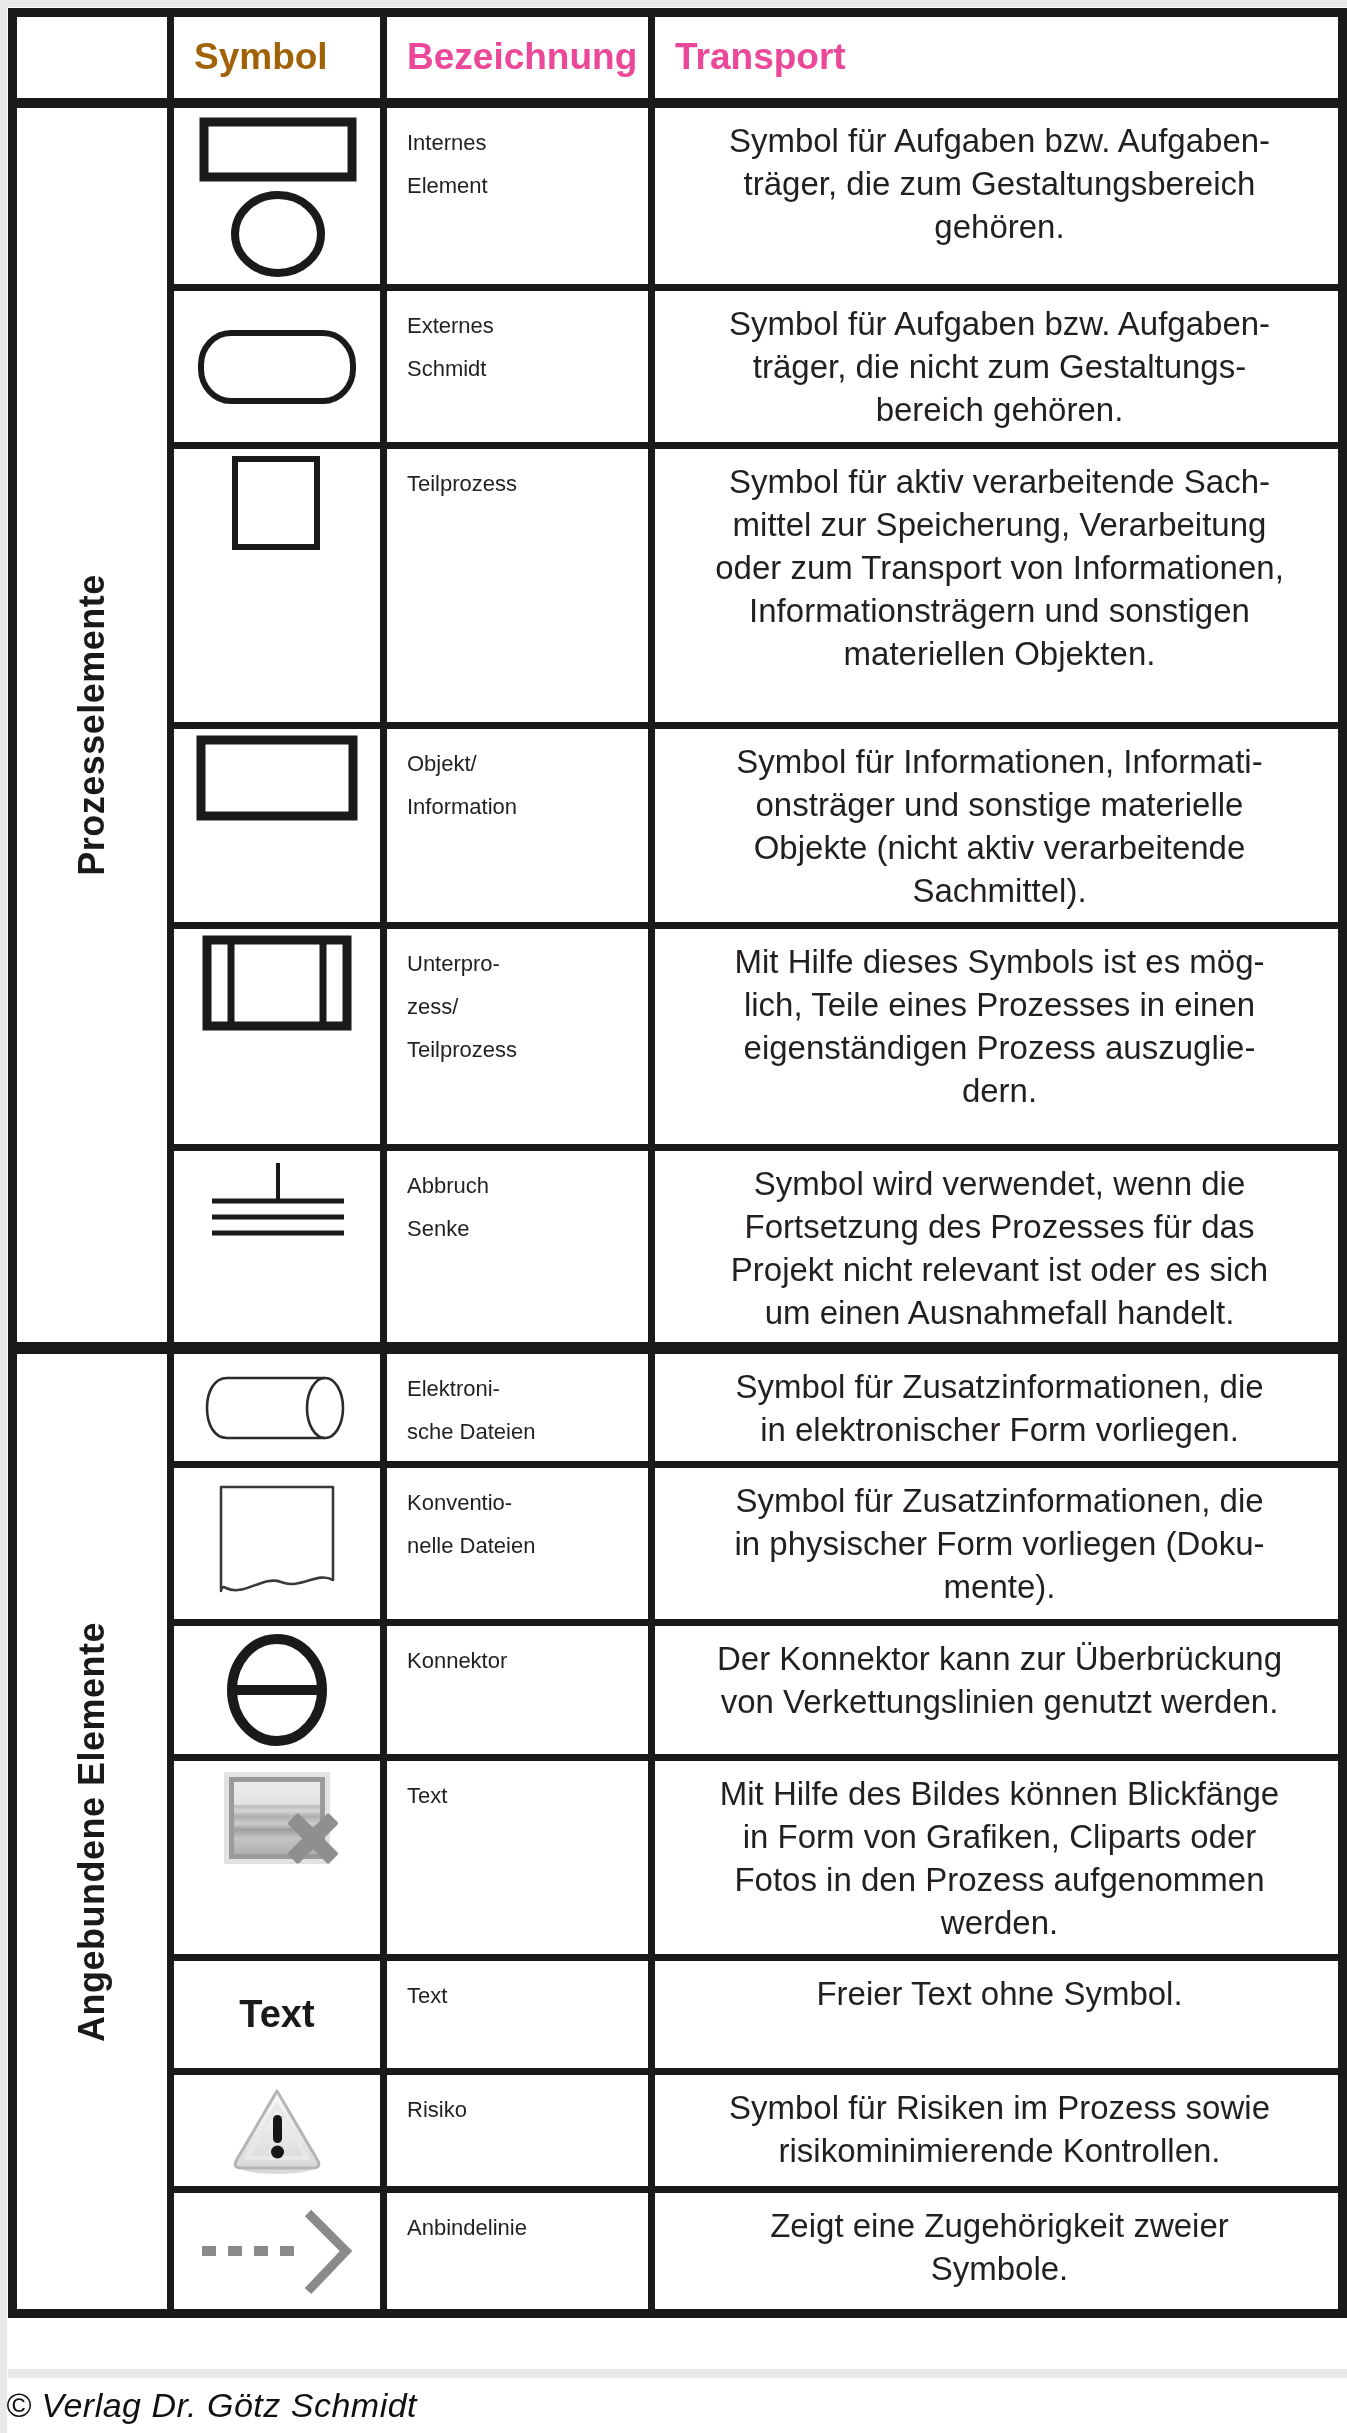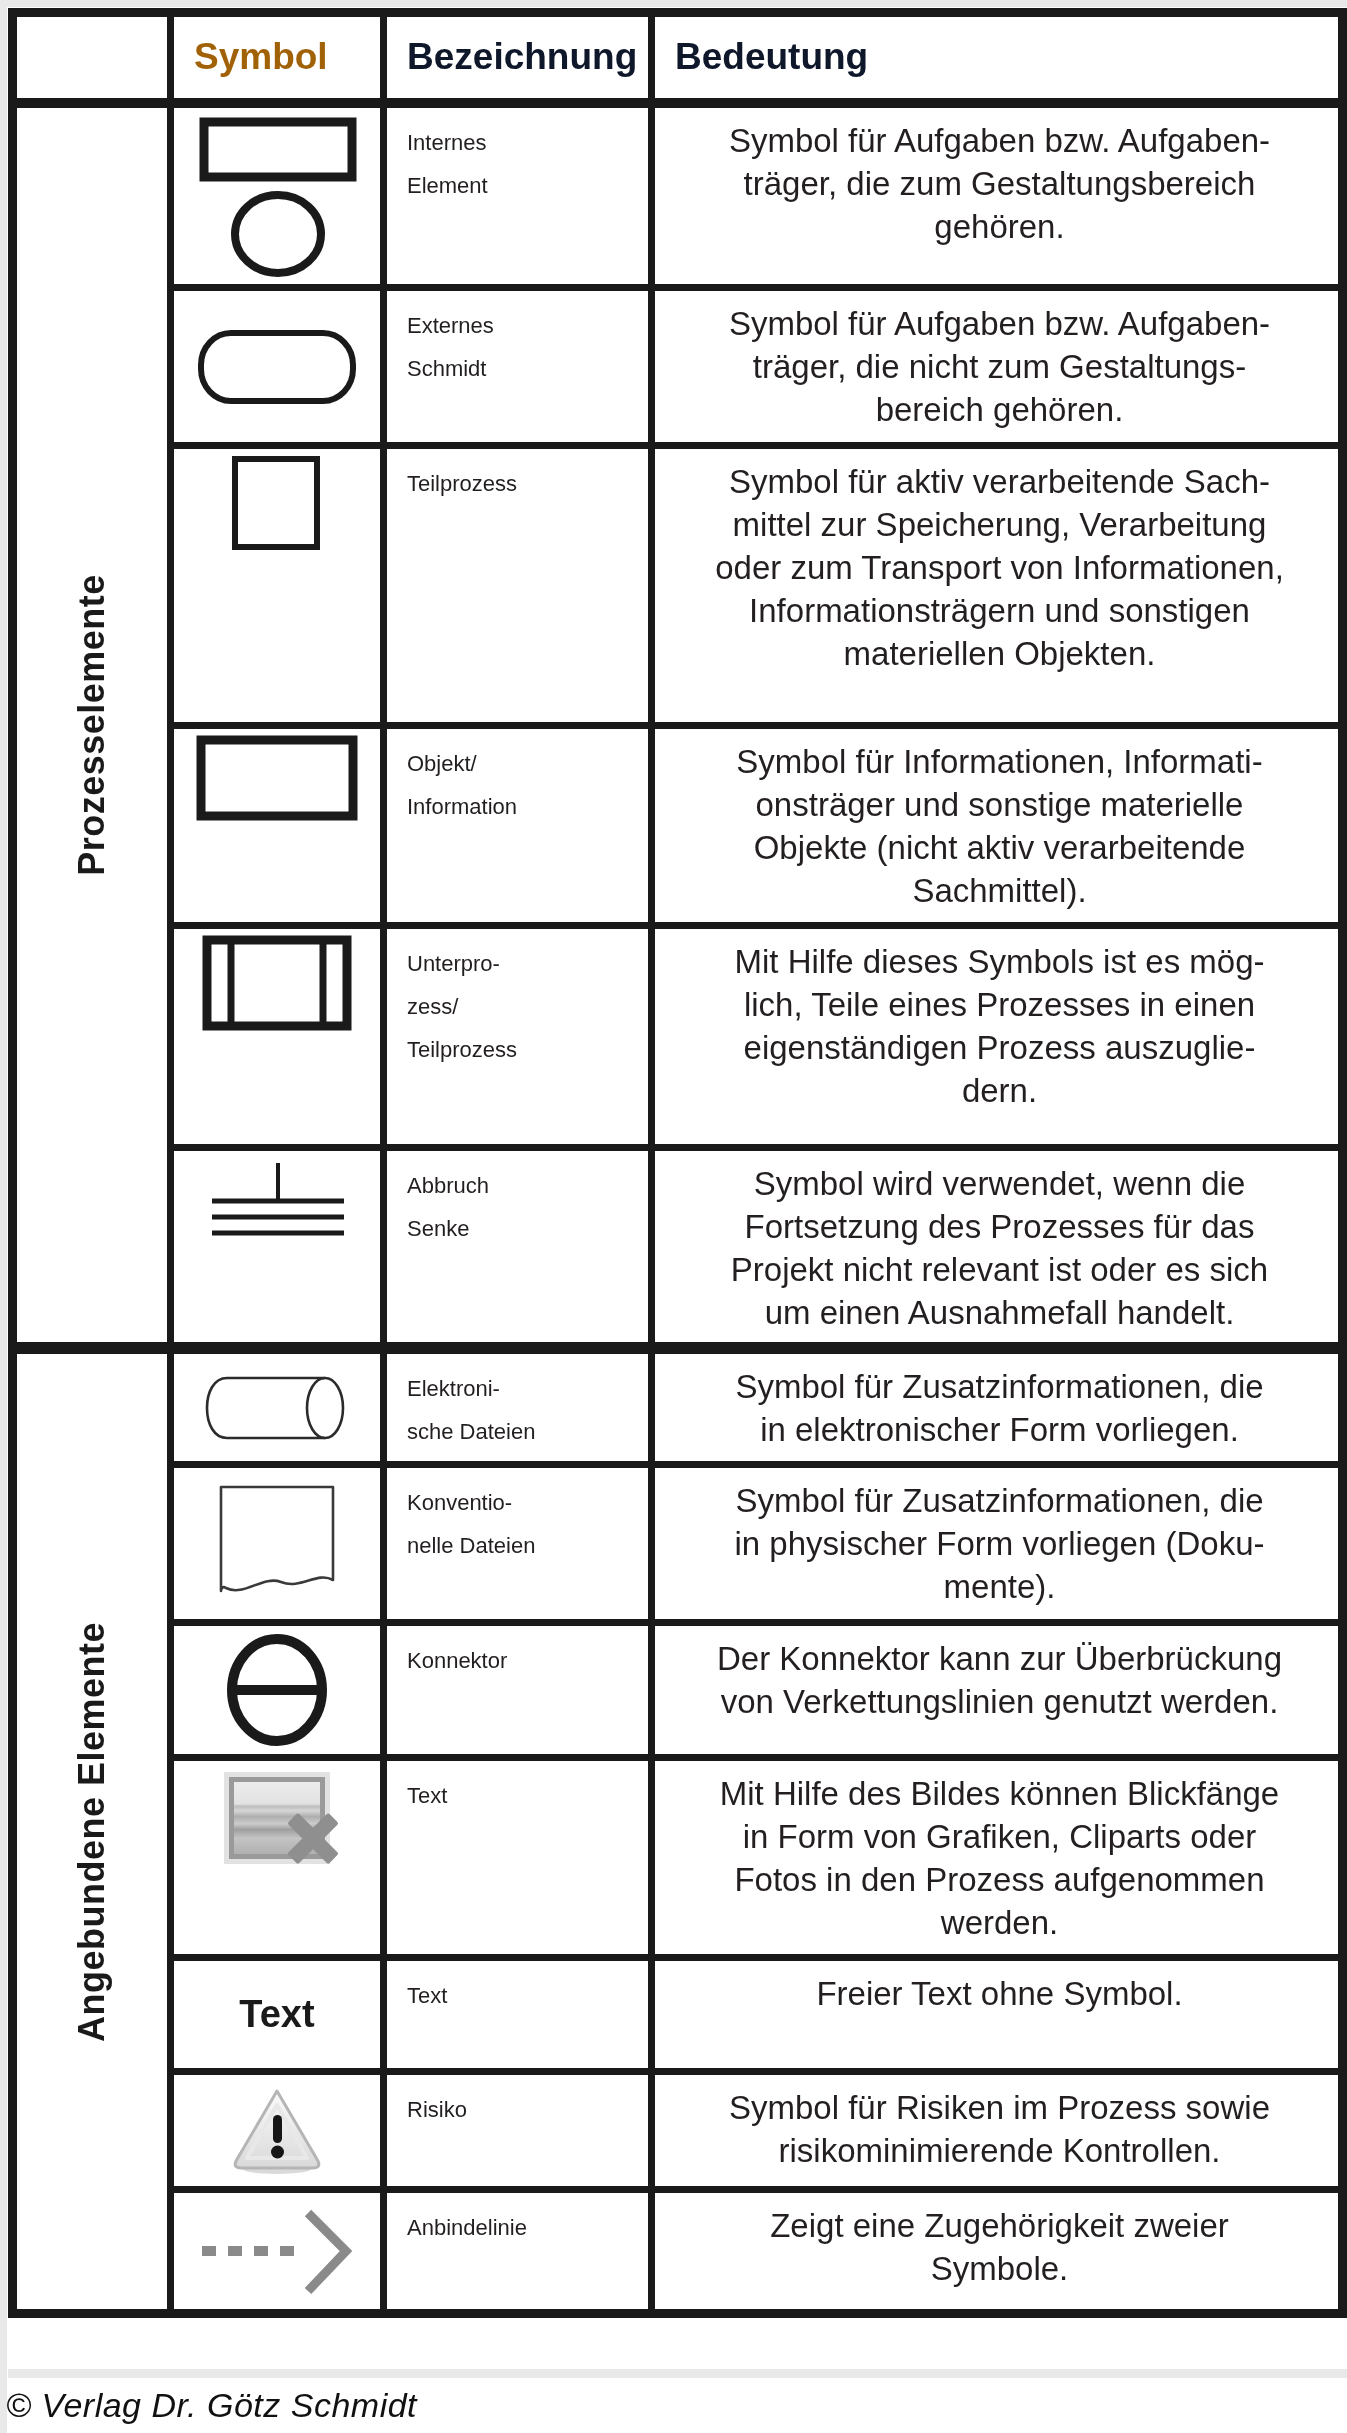--- a/index.html
+++ b/index.html
@@ -14,21 +14,21 @@
   .table-shadow{position:absolute;left:8px;top:2369px;width:1339px;height:9px;background:#e9e9e9;}
 
   table.legend{
     border-collapse:collapse;table-layout:fixed;
     position:absolute;left:8px;top:8px;width:1330px;
     background:#ffffff;
   }
   td,th{border:7px solid #1a1a1a;box-sizing:border-box;}
   table.legend{border:9px solid #1a1a1a;}
   tr.head th{border-bottom-width:10px;height:90px;vertical-align:middle;
-    font-size:37px;font-weight:bold;text-align:left;padding:0 0 0 20px;color:#0f172a;}
+    font-size:37px;font-weight:bold;text-align:left;padding:0 0 0 20px;color:#ec4899;}
   tr.head th.red{color:#a16207;}
   tr.gstart td{border-top-width:12px;}
 
   
   td.groupcell{position:relative;width:158px;}
   .vlabel{
     position:absolute;left:50%;top:50%;
     transform:translate(-50%,-50%) rotate(-90deg);
     white-space:nowrap;font-size:36px;font-weight:bold;letter-spacing:.5px;color:#1a1a1a;
   }
@@ -99,21 +99,21 @@
       <col style="width:213px">
       <col style="width:268px">
       <col style="width:691px">
   </colgroup>
 
   <tbody>
       <tr class="head">
     <th></th>
     <th class="red">Symbol</th>
     <th>Bezeichnung</th>
-    <th>Bedeutung</th>
+    <th>Transport</th>
   </tr>
 
   <tr class="r r1">
     <td class="groupcell" rowspan="6">
       <span class="vlabel">Prozesselemente</span>
     </td>
     <td class="sym">
       <svg width="168" height="162" viewBox="0 0 168 162">
         <rect x="11" y="7" width="148" height="55" fill="none" stroke="#1a1a1a" stroke-width="9"></rect>
         <ellipse cx="85" cy="119" rx="43" ry="39" fill="none" stroke="#1a1a1a" stroke-width="8"></ellipse>

